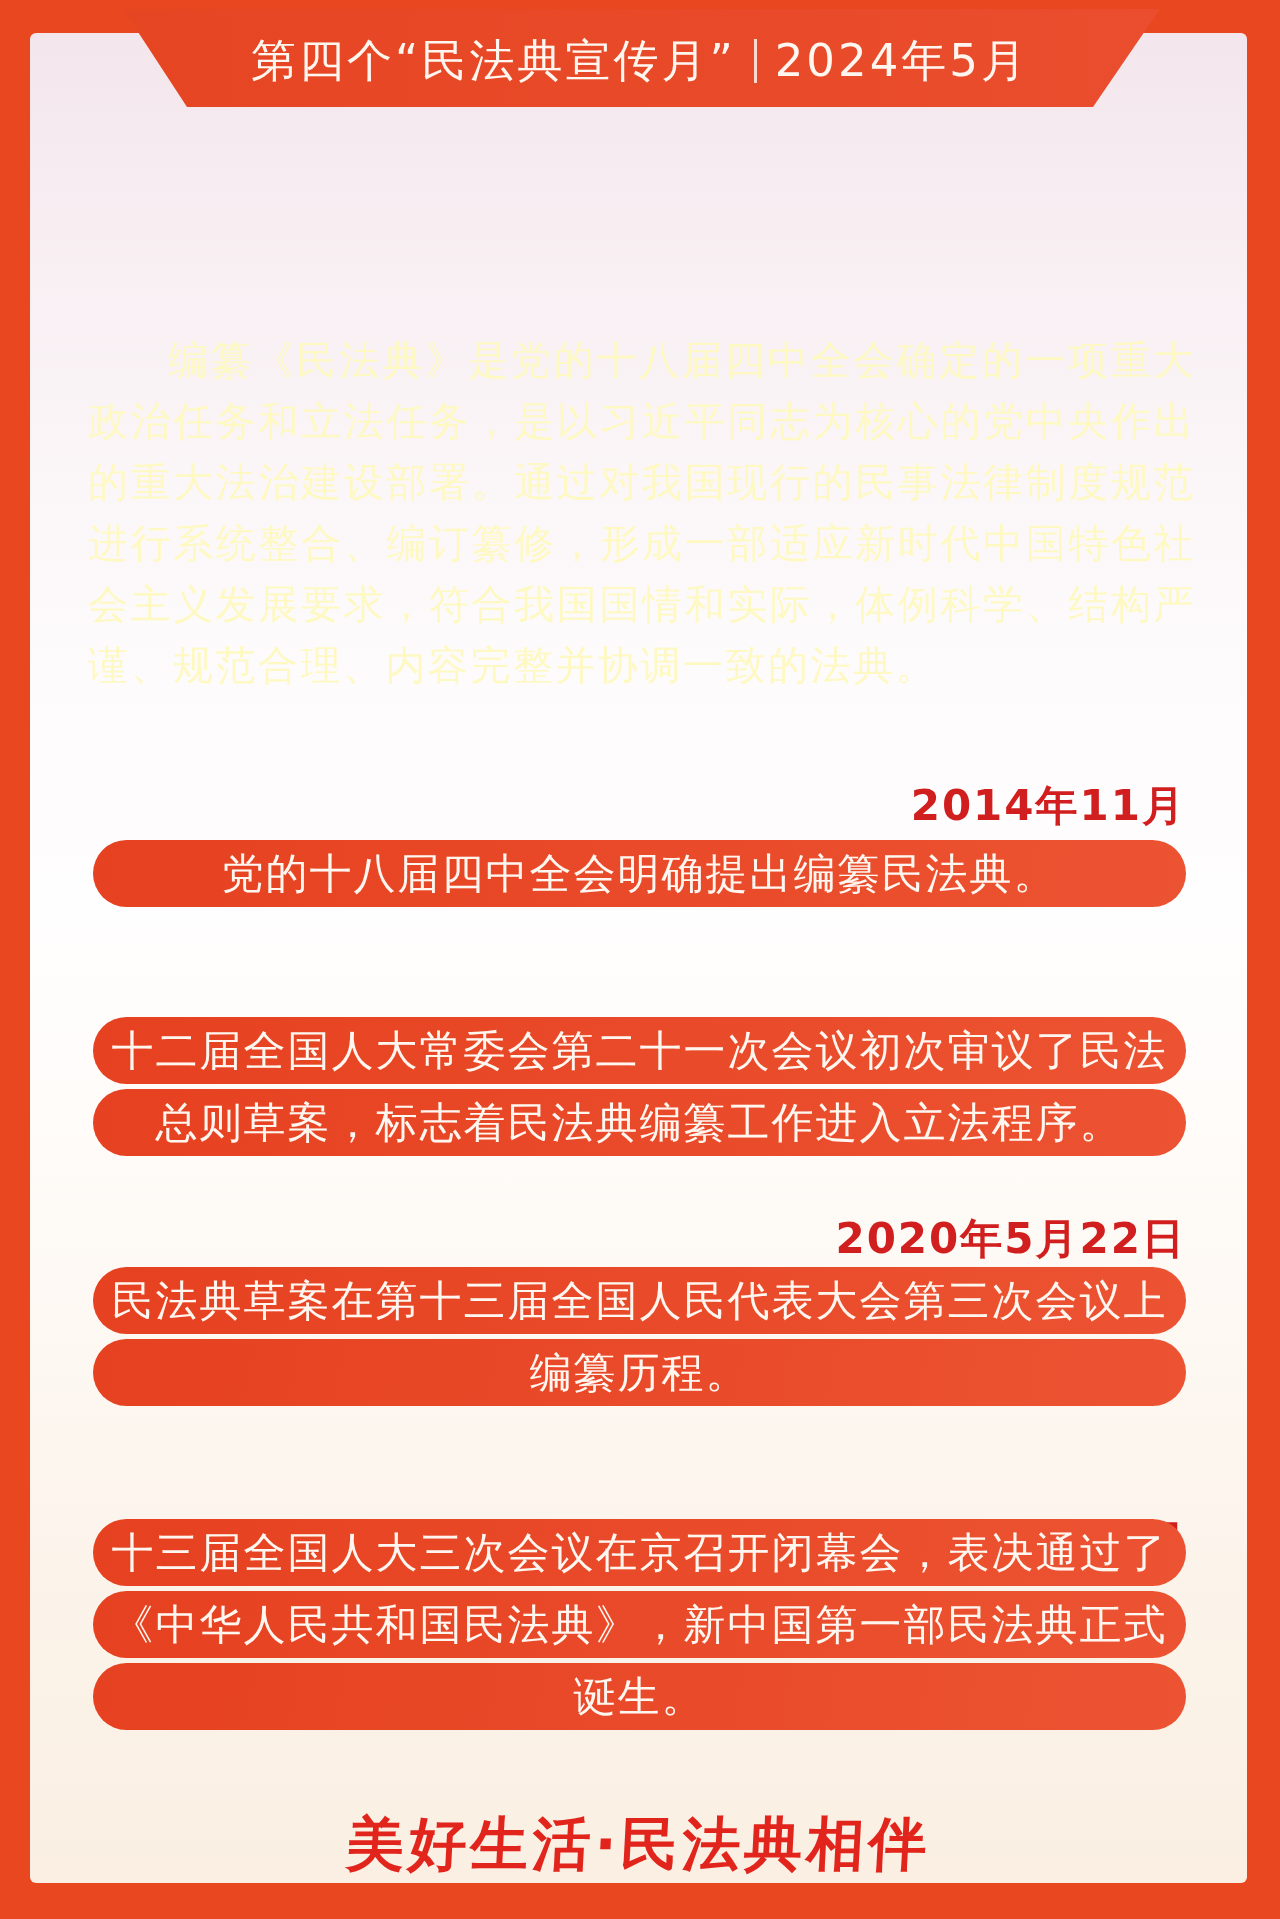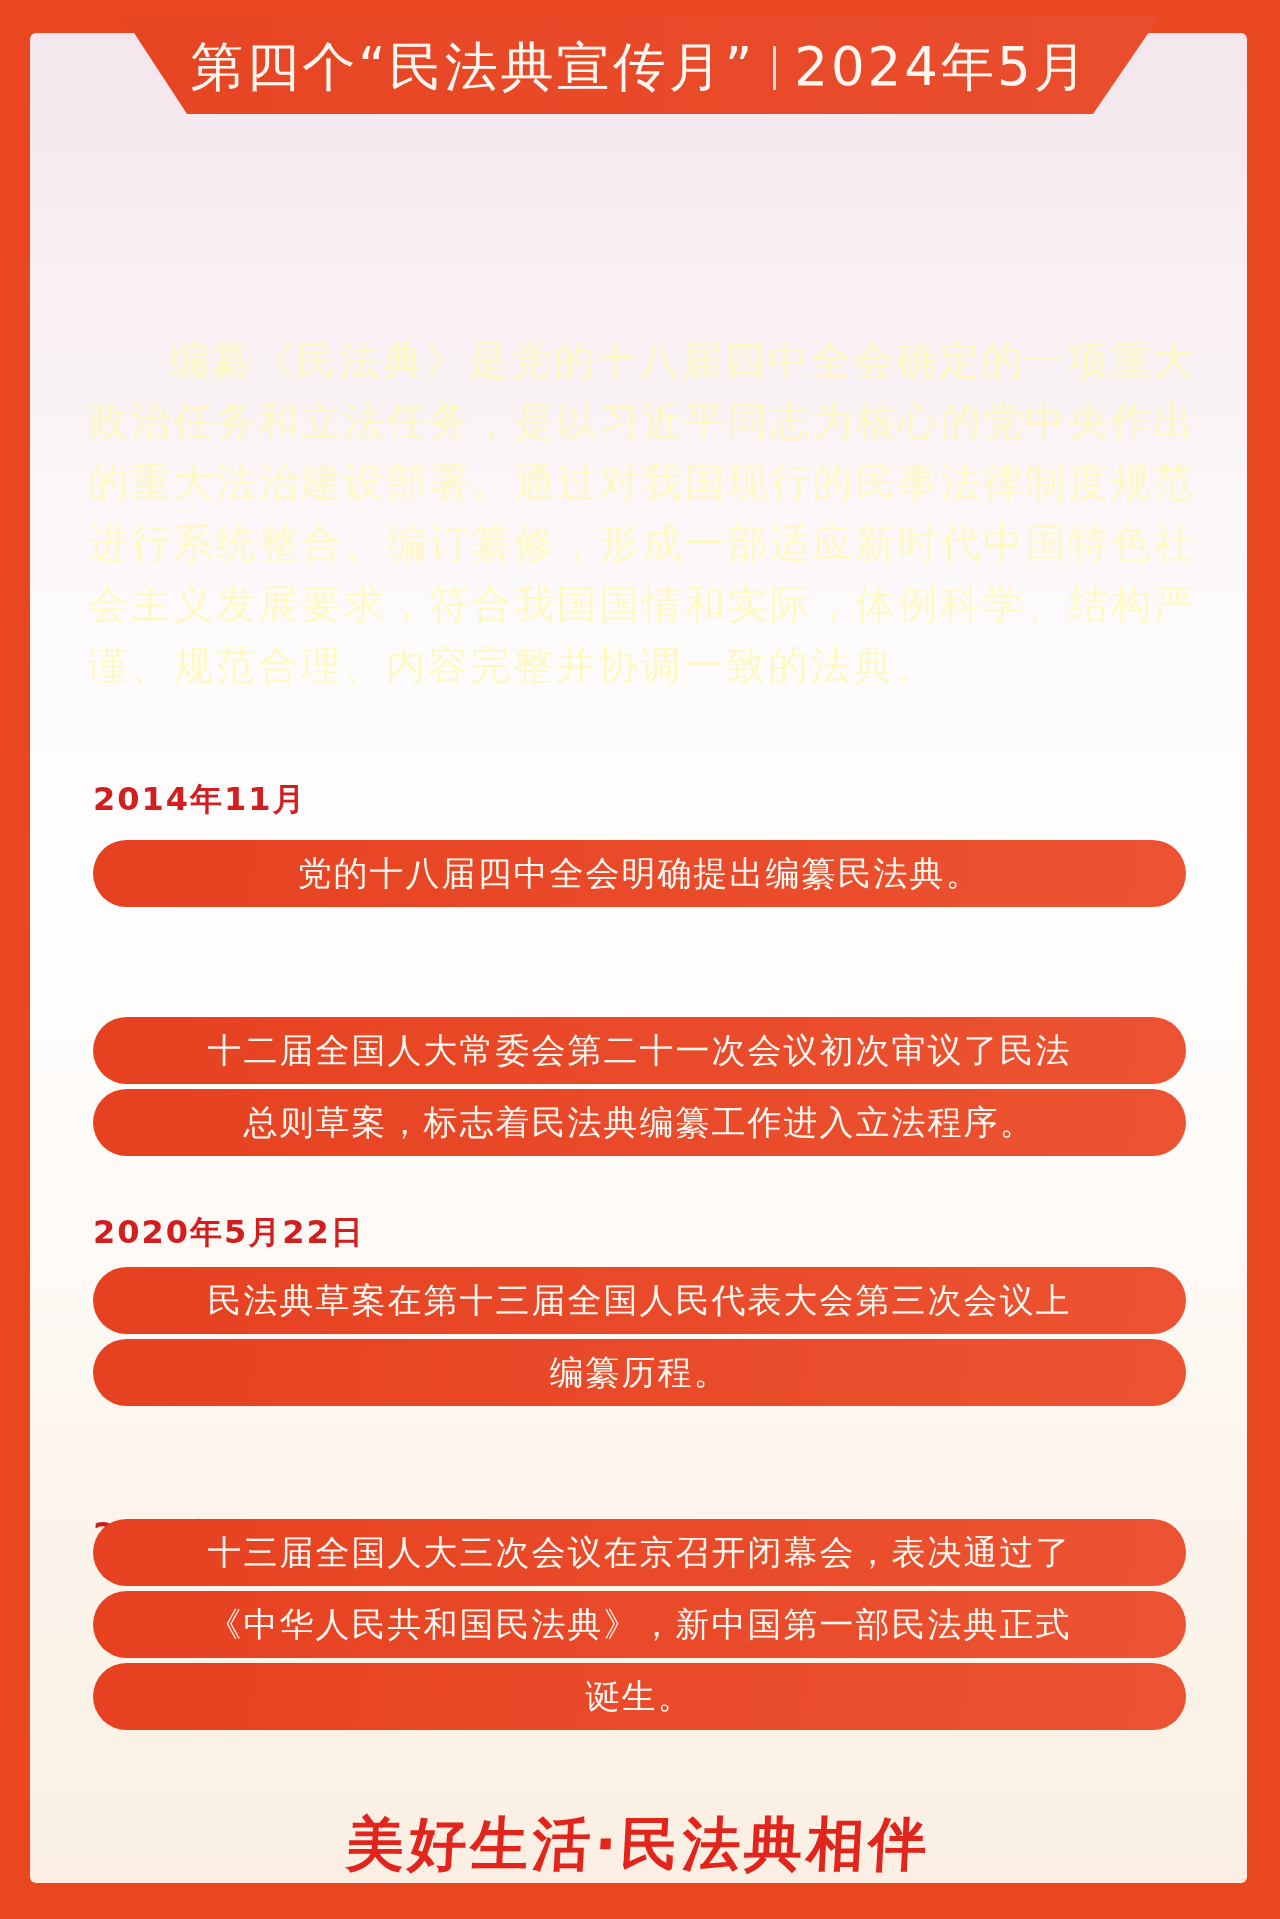--- a/index.html
+++ b/index.html
@@ -9,49 +9,49 @@
     font-family:"DejaVu Sans","Liberation Sans",sans-serif;
   }
   .inner{
     position:absolute;left:30px;top:33px;width:1217px;height:1850px;
     border-radius:6px;
     background:linear-gradient(180deg,
       #F3E6EC 0%, #F8EFF3 12%, #FDFAFB 32%, #FFFEFE 48%,
       #FEF9F4 68%, #FBF2E8 88%, #FAEFE2 100%);
   }
   .banner{
-    position:absolute;left:90px;top:16px;width:1100px;height:98px;z-index:3;
+    position:absolute;left:90px;top:9px;width:1100px;height:98px;z-index:3;
     background:linear-gradient(90deg,#E64522 0%,#EA4E2E 100%);
     clip-path:polygon(33px 0,1070px 0,1003px 100%,97px 100%);
     display:flex;align-items:center;justify-content:center;
     box-sizing:border-box;padding-top:6px;
-    color:#FFF6EF;font-size:53px;letter-spacing:3px;white-space:nowrap;
+    color:#FFF6EF;font-size:45px;letter-spacing:3px;white-space:nowrap;
   }
   .banner-divider{
     width:3px;height:44px;background:#FFF3EC;opacity:.85;
     margin:0 18px;flex:0 0 auto;
   }
   .title{
     position:absolute;left:72px;top:208px;
     font-size:54px;font-weight:bold;color:#D7231B;letter-spacing:4px;
   }
   .intro{
     position:absolute;left:58px;top:297px;width:1108px;margin:0;
     font-size:40px;line-height:61px;color:#fef9c3;letter-spacing:2.5px;
     text-align:justify;text-indent:2em;
   }
   .date{
-    position:absolute;left:63px;width:1093px;text-align:left;
-    font-size:32px;font-weight:bold;color:#D11F1F;letter-spacing:2px;
+    position:absolute;left:63px;width:1093px;text-align:right;
+    font-size:42px;font-weight:bold;color:#D11F1F;letter-spacing:2px;
   }
   .pill{
     position:absolute;left:63px;width:1093px;height:67px;border-radius:34px;
     background:linear-gradient(100deg,#E64120 0%,#EC5332 100%);
     display:flex;align-items:center;justify-content:center;
-    color:#FFF6F0;font-size:34px;letter-spacing:2px;white-space:nowrap;
+    color:#FFF6F0;font-size:42px;letter-spacing:2px;white-space:nowrap;
   }
   .slogan{
     position:absolute;left:0;top:1773px;width:100%;text-align:center;
     font-size:58px;font-weight:bold;color:#E2251C;letter-spacing:4px;
     transform:skewX(-3deg);
   }
 </style>
 </head>
 <body>
 

